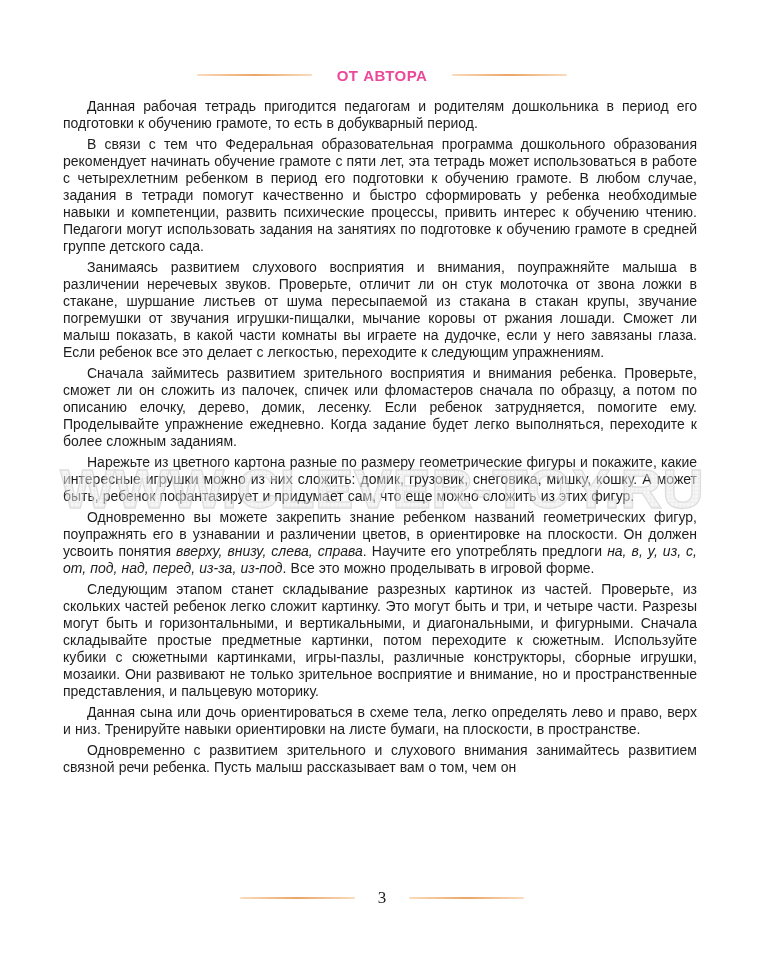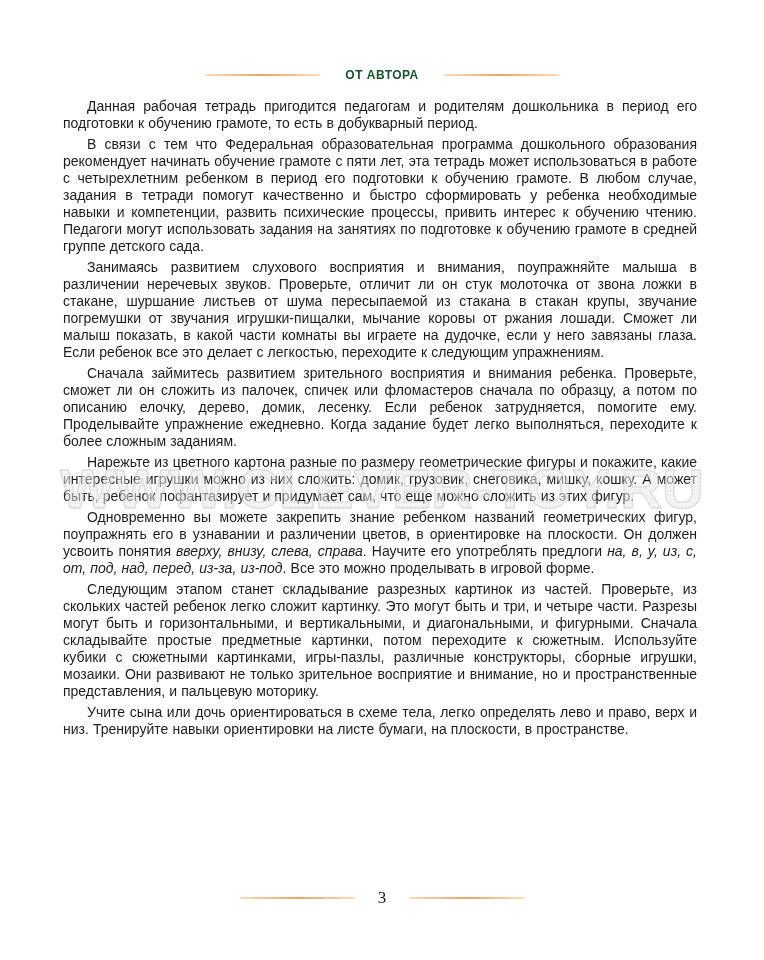--- a/index.html
+++ b/index.html
@@ -27,24 +27,24 @@
     gap: 20px;
   }
   .rule {
     width: 115px;
     height: 2px;
     border-radius: 1px;
     background: linear-gradient(90deg, #f9dcbe 0%, #eca566 50%, #f9dcbe 100%);
   }
   .page-title {
     margin: 5px;
-    font-size: 12px;
+    font-size: 15px;
     font-weight: bold;
     letter-spacing: 0.5px;
-    color: #14532d;
+    color: #ec4899;
     font-family: "Liberation Sans", sans-serif;
   }
   .body-text {
     position: absolute;
     top: 98px;
     left: 63px;
     width: 638px;
     text-align: justify;
     font-size: 14px;
     line-height: 17px;
@@ -95,21 +95,22 @@
   </div>
 
   <div class="body-text" id="body-text">
       <p><span>Данная рабочая тетрадь пригодится педагогам и родителям дошкольника в период его подготовки к обучению грамоте, то есть в добукварный период.</span></p>
       <p><span>В связи с тем что Федеральная образовательная программа дошкольного образования рекомендует начинать обучение грамоте с пяти лет, эта тетрадь может использоваться в работе с четырехлетним ребенком в период его подготовки к обучению грамоте. В любом случае, задания в тетради помогут качественно и быстро сформировать у ребенка необходимые навыки и компетенции, развить психические процессы, привить интерес к обучению чтению. Педагоги могут использовать задания на занятиях по подготовке к обучению грамоте в средней группе детского сада.</span></p>
       <p><span>Занимаясь развитием слухового восприятия и внимания, поупражняйте малыша в различении неречевых звуков. Проверьте, отличит ли он стук молоточка от звона ложки в стакане, шуршание листьев от шума пересыпаемой из стакана в стакан крупы, звучание погремушки от звучания игрушки-пищалки, мычание коровы от ржания лошади. Сможет ли малыш показать, в какой части комнаты вы играете на дудочке, если у него завязаны глаза. Если ребенок все это делает с легкостью, переходите к следующим упражнениям.</span></p>
       <p><span>Сначала займитесь развитием зрительного восприятия и внимания ребенка. Проверьте, сможет ли он сложить из палочек, спичек или фломастеров сначала по образцу, а потом по описанию елочку, дерево, домик, лесенку. Если ребенок затрудняется, помогите ему. Проделывайте упражнение ежедневно. Когда задание будет легко выполняться, переходите к более сложным заданиям.</span></p>
       <p><span>Нарежьте из цветного картона разные по размеру геометрические фигуры и покажите, какие интересные игрушки можно из них сложить: домик, грузовик, снеговика, мишку, кошку. А может быть, ребенок пофантазирует и придумает сам, что еще можно сложить из этих фигур.</span></p>
       <p><span>Одновременно вы можете закрепить знание ребенком названий геометрических фигур, поупражнять его в узнавании и различении цветов, в ориентировке на плоскости. Он должен усвоить понятия </span><em>вверху, внизу, слева, справа</em><span>. Научите его употреблять предлоги </span><em>на, в, у, из, с, от, под, над, перед, из-за, из-под</em><span>. Все это можно проделывать в игровой форме.</span></p>
       <p><span>Следующим этапом станет складывание разрезных картинок из частей. Проверьте, из скольких частей ребенок легко сложит картинку. Это могут быть и три, и четыре части. Разрезы могут быть и горизонтальными, и вертикальными, и диагональными, и фигурными. Сначала складывайте простые предметные картинки, потом переходите к сюжетным. Используйте кубики с сюжетными картинками, игры-пазлы, различные конструкторы, сборные игрушки, мозаики. Они развивают не только зрительное восприятие и внимание, но и пространственные представления, и пальцевую моторику.</span></p>
-      <p><span>Учите сына или дочь ориентироваться в схеме тела, легко определять лево и право, верх и низ. Тренируйте навыки ориентировки на листе бумаги, на плоскости, в пространстве.</span></p>
+      <p><span>Данная сына или дочь ориентироваться в схеме тела, легко определять лево и право, верх и низ. Тренируйте навыки ориентировки на листе бумаги, на плоскости, в пространстве.</span></p>
+      <p><span>Одновременно с развитием зрительного и слухового внимания занимайтесь развитием связной речи ребенка. Пусть малыш рассказывает вам о том, чем он</span></p>
     </div>
 
   <svg class="watermark" viewBox="0 0 656 98" xmlns="http://www.w3.org/2000/svg" aria-hidden="true">
     <defs>
       <pattern id="hatch" width="4" height="4" patternUnits="userSpaceOnUse">
         <rect width="4" height="4" fill="#efefef"></rect>
         <path d="M0 0H4M0 0V4" stroke="#cfcfcf" stroke-width="0.8"></path>
       </pattern>
     </defs>
     <text x="328" y="66" text-anchor="middle" font-family="Liberation Sans, sans-serif" font-weight="bold" font-size="56" textLength="644" lengthAdjust="spacingAndGlyphs" fill="url(#hatch)" stroke="#c4c4c4" stroke-width="1.3">WWW.CLEVER-TOY.RU</text>

